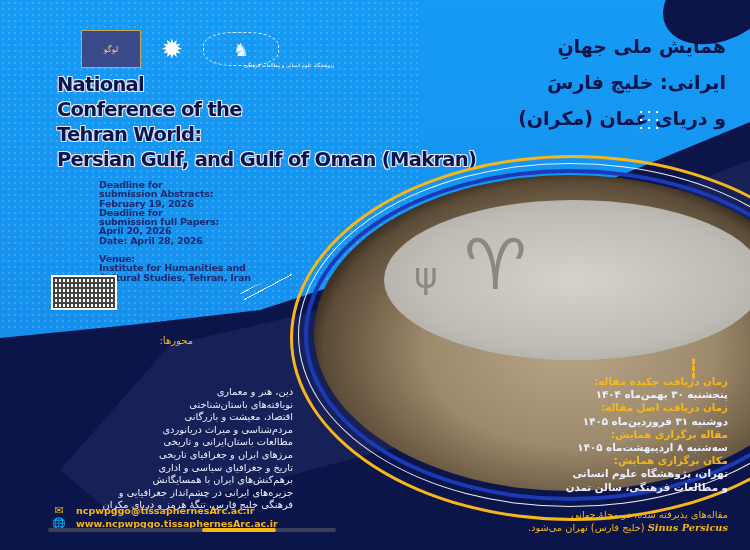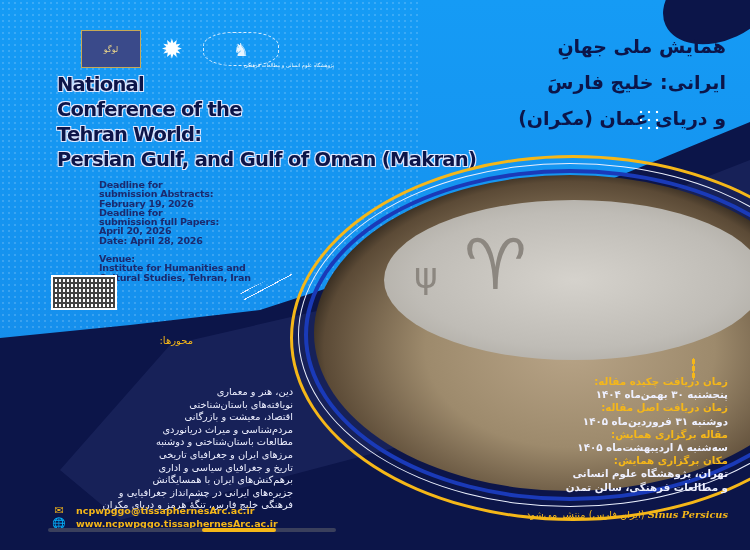--- a/index.html
+++ b/index.html
@@ -126,21 +126,21 @@
       <div class="seal-motif">♈</div>
     </div>
   </div>
 
   <div class="fa-list-title">محورها:</div>
   <div class="fa-list">
     <div class="item">دین، هنر و معماری</div>
     <div class="item">نویافته‌های باستان‌شناختی</div>
     <div class="item">اقتصاد، معیشت و بازرگانی</div>
     <div class="item">مردم‌شناسی و میراث دریانوردی</div>
-    <div class="item">مطالعات باستان‌شناختی و دوشنبه</div>
+    <div class="item">مطالعات باستان‌ایرانی و تاریخی</div>
     <div class="item">مرزهای ایران و جغرافیای تاریخی</div>
     <div class="item">تاریخ و جغرافیای سیاسی و اداری</div>
     <div class="item">برهم‌کنش‌های ایران با همسایگانش</div>
     <div class="item">جزیره‌های ایرانی در چشم‌انداز جغرافیایی و</div>
     <div class="item">فرهنگی خلیج فارس، تنگهٔ هرمز و دریای مکران</div>
   </div>
 
   <div class="contact">
     <div class="row">
       <span class="ico">✉</span>
@@ -162,15 +162,16 @@
     <div class="label">زمان دریافت اصل مقاله:</div>
     <div class="value">دوشنبه ۳۱ فروردین‌ماه ۱۴۰۵</div>
     <div class="label">مقاله برگزاری همایش:</div>
     <div class="value">سه‌شنبه ۸ اردیبهشت‌ماه ۱۴۰۵</div>
     <div class="label">مکان برگزاری همایش:</div>
     <div class="value">تهران، پژوهشگاه علوم انسانی</div>
     <div class="value">و مطالعات فرهنگی، سالن تمدن</div>
   </div>
 
   <div class="fa-note">
-    <div><span class="latin">Sinus Persicus</span><span> (ایران فارس) منتشر می‌شود.</span></div>
+    <div>مقاله‌های پذیرفته شده، در مجلهٔ جهانی</div>
+    <div><span class="latin">Sinus Persicus</span><span> (خلیج فارس) تهران می‌شود.</span></div>
   </div>
 </div>
 
 </body></html>

